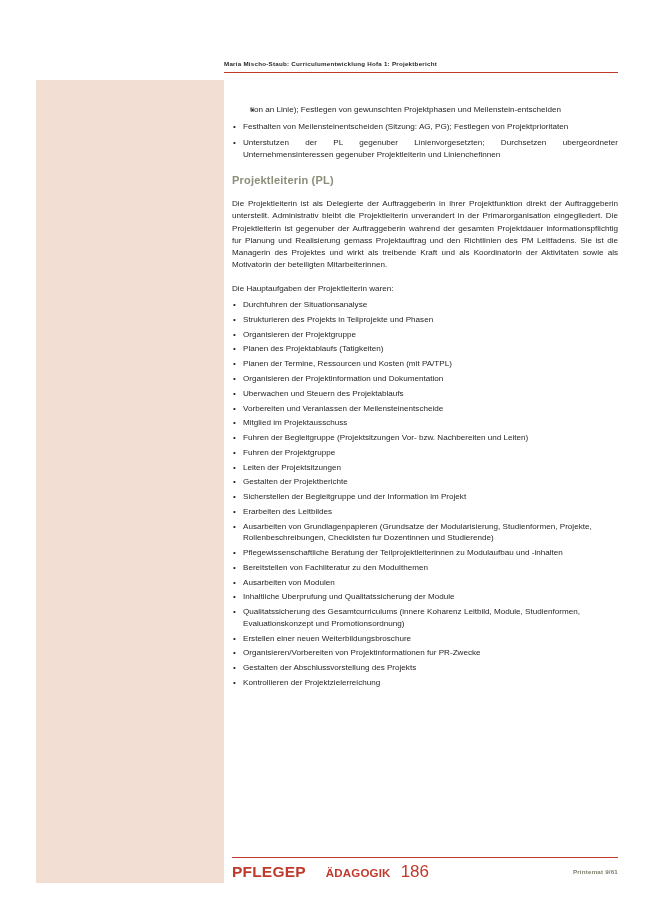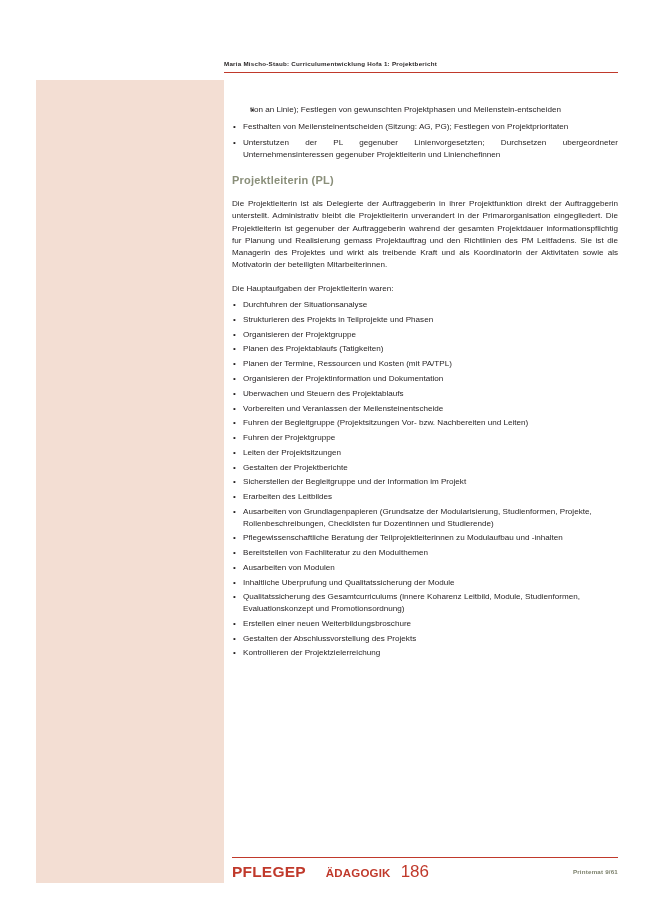--- a/index.html
+++ b/index.html
@@ -188,33 +188,35 @@
 
     <ul class="tight">
       <li>Durchfuhren der Situationsanalyse</li>
       <li>Strukturieren des Projekts in Teilprojekte und Phasen</li>
       <li>Organisieren der Projektgruppe</li>
       <li>Planen des Projektablaufs (Tatigkeiten)</li>
       <li>Planen der Termine, Ressourcen und Kosten (mit PA/TPL)</li>
       <li>Organisieren der Projektinformation und Dokumentation</li>
       <li>Uberwachen und Steuern des Projektablaufs</li>
       <li>Vorbereiten und Veranlassen der Meilensteinentscheide</li>
+      <li>Mitglied im Projektausschuss</li>
       <li>Fuhren der Begleitgruppe (Projektsitzungen Vor- bzw. Nachbereiten und Leiten)</li>
       <li>Fuhren der Projektgruppe</li>
       <li>Leiten der Projektsitzungen</li>
       <li>Gestalten der Projektberichte</li>
       <li>Sicherstellen der Begleitgruppe und der Information im Projekt</li>
       <li>Erarbeiten des Leitbildes</li>
       <li>Ausarbeiten von Grundlagenpapieren (Grundsatze der Modularisierung, Studienformen, Projekte, Rollenbeschreibungen, Checklisten fur Dozentinnen und Studierende)</li>
       <li>Pflegewissenschaftliche Beratung der Teilprojektleiterinnen zu Modulaufbau und -inhalten</li>
       <li>Bereitstellen von Fachliteratur zu den Modulthemen</li>
       <li>Ausarbeiten von Modulen</li>
       <li>Inhaltliche Uberprufung und Qualitatssicherung der Module</li>
       <li>Qualitatssicherung des Gesamtcurriculums (innere Koharenz Leitbild, Module, Studienformen, Evaluationskonzept und Promotionsordnung)</li>
       <li>Erstellen einer neuen Weiterbildungsbroschure</li>
+      <li>Organisieren/Vorbereiten von Projektinformationen fur PR-Zwecke</li>
       <li>Gestalten der Abschlussvorstellung des Projekts</li>
       <li>Kontrollieren der Projektzielerreichung</li>
     </ul>
 
   </div>
 
   <div class="footer-rule"></div>
   <div class="footer">
     <span class="brand"><span>PFLEGE</span><span>P</span><span class="small">ÄDAGOGIK</span></span>
     <span class="pageno">186</span>

